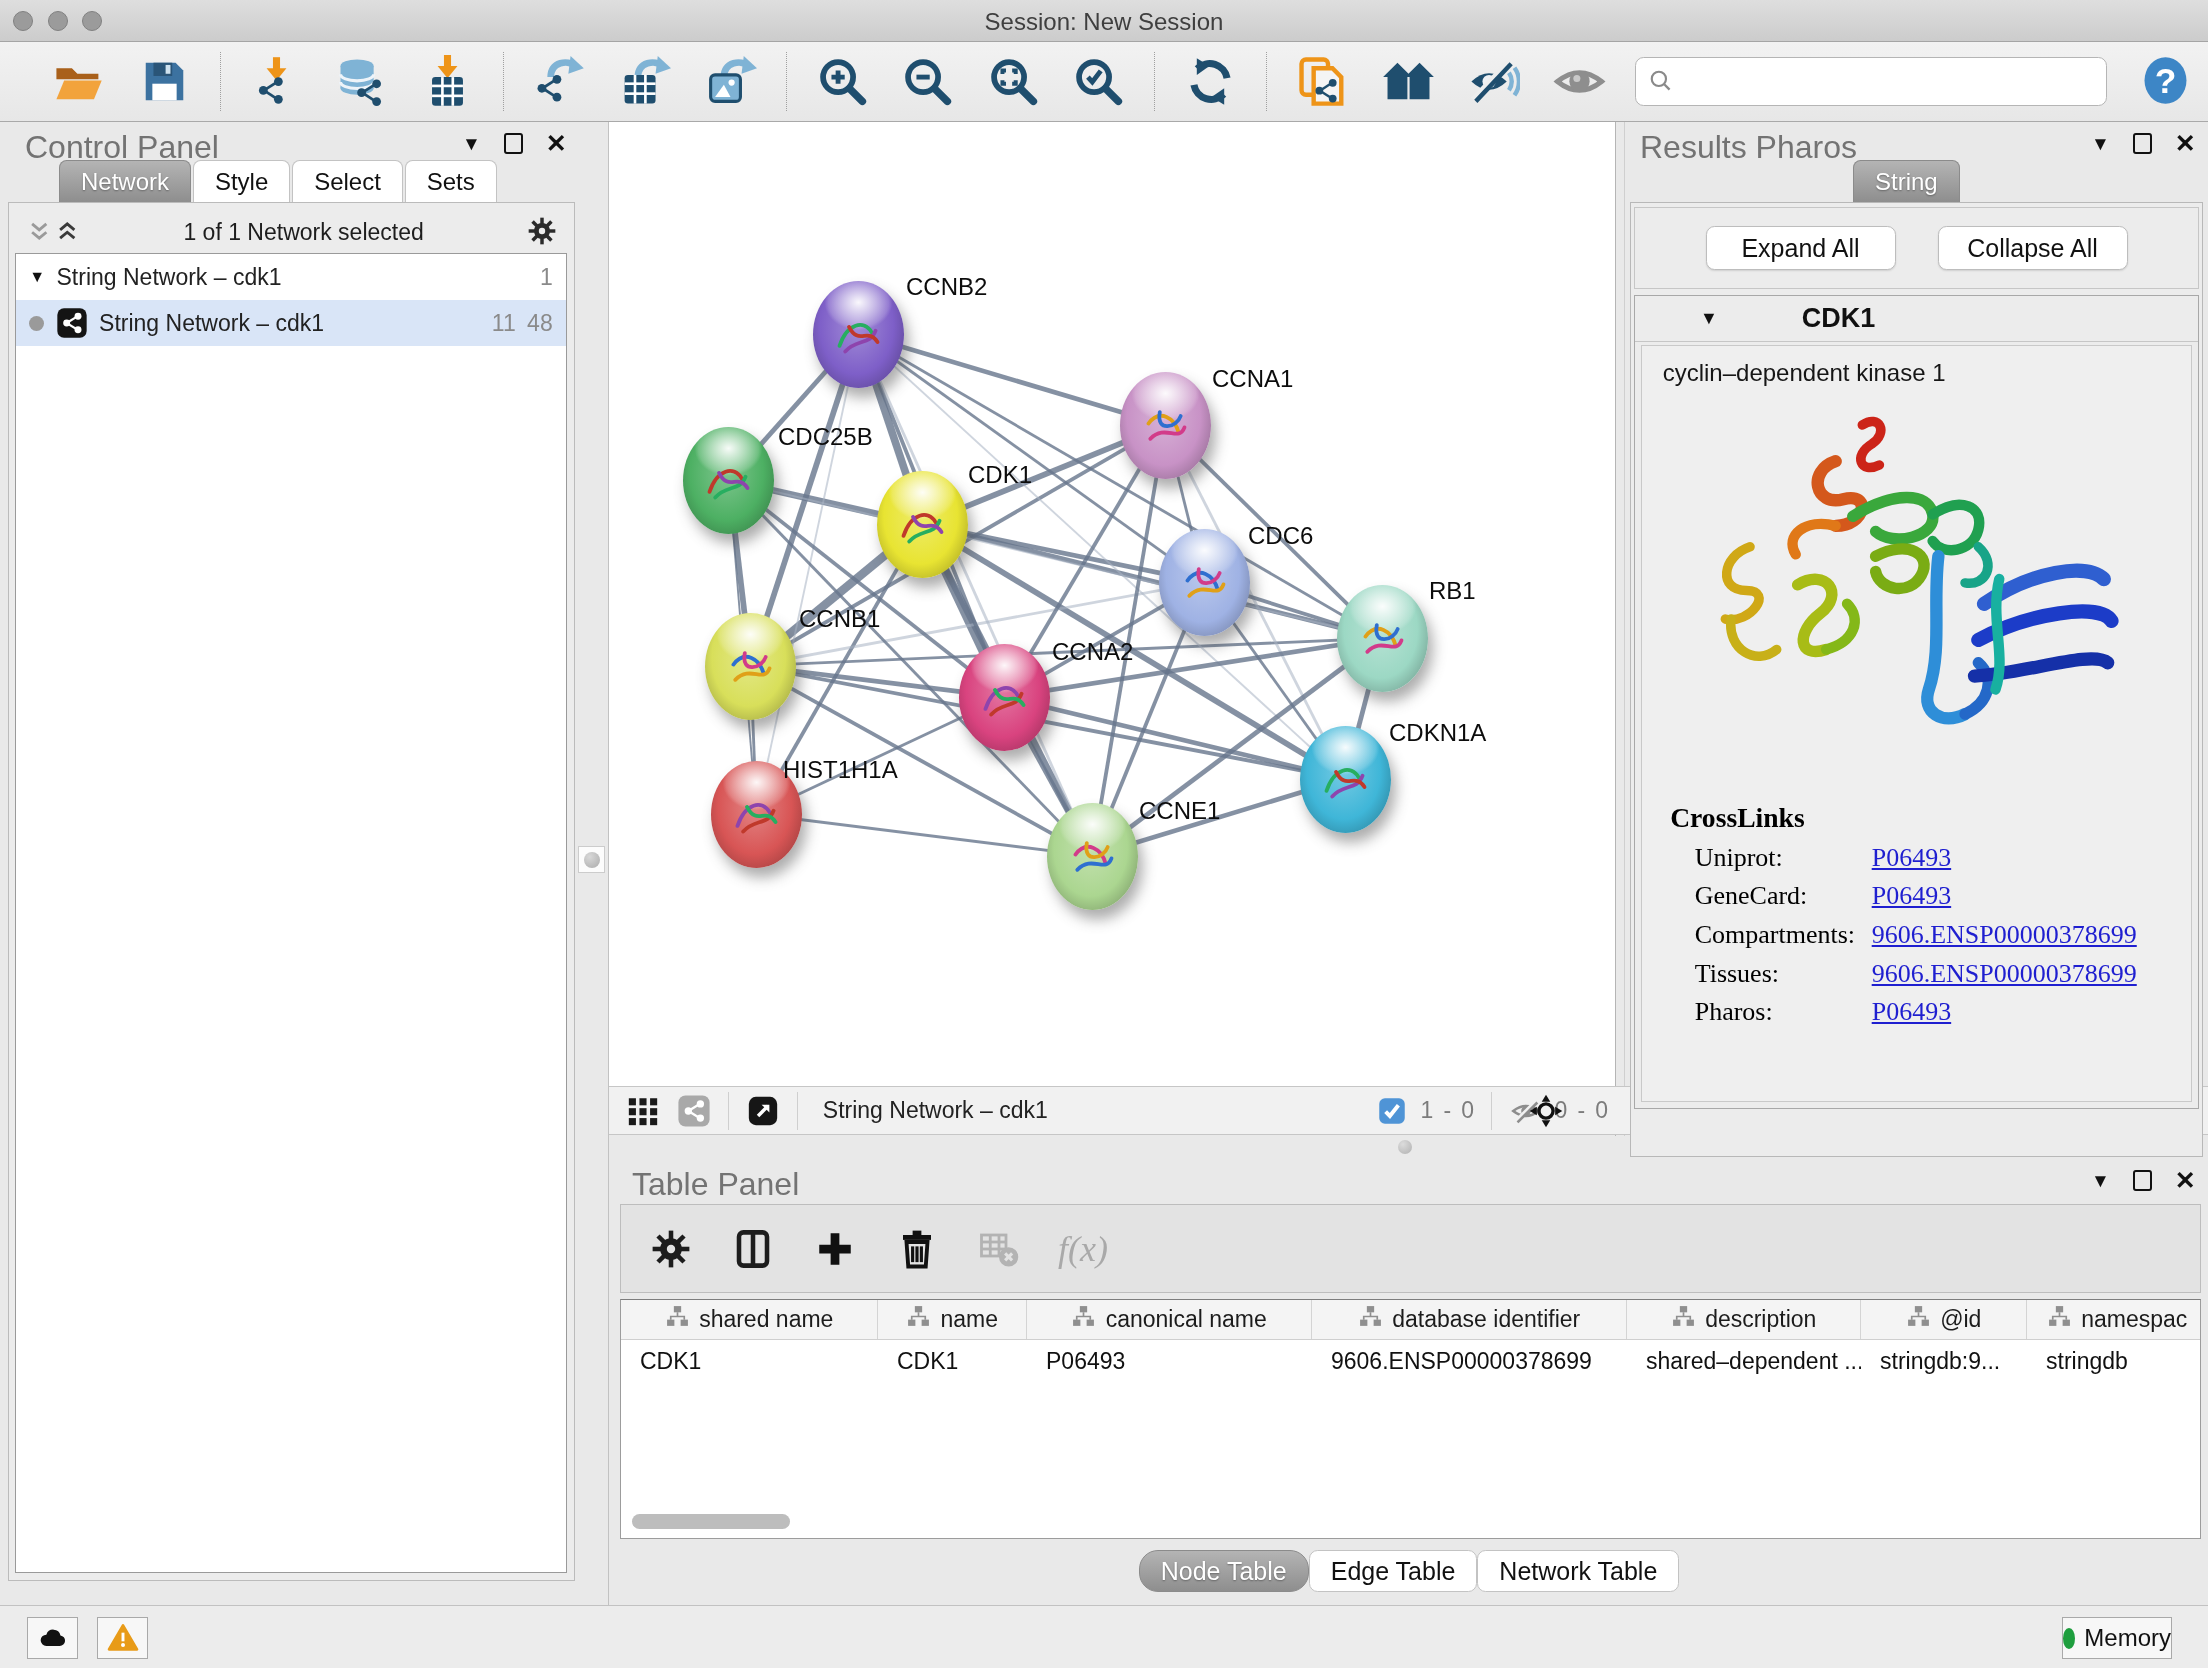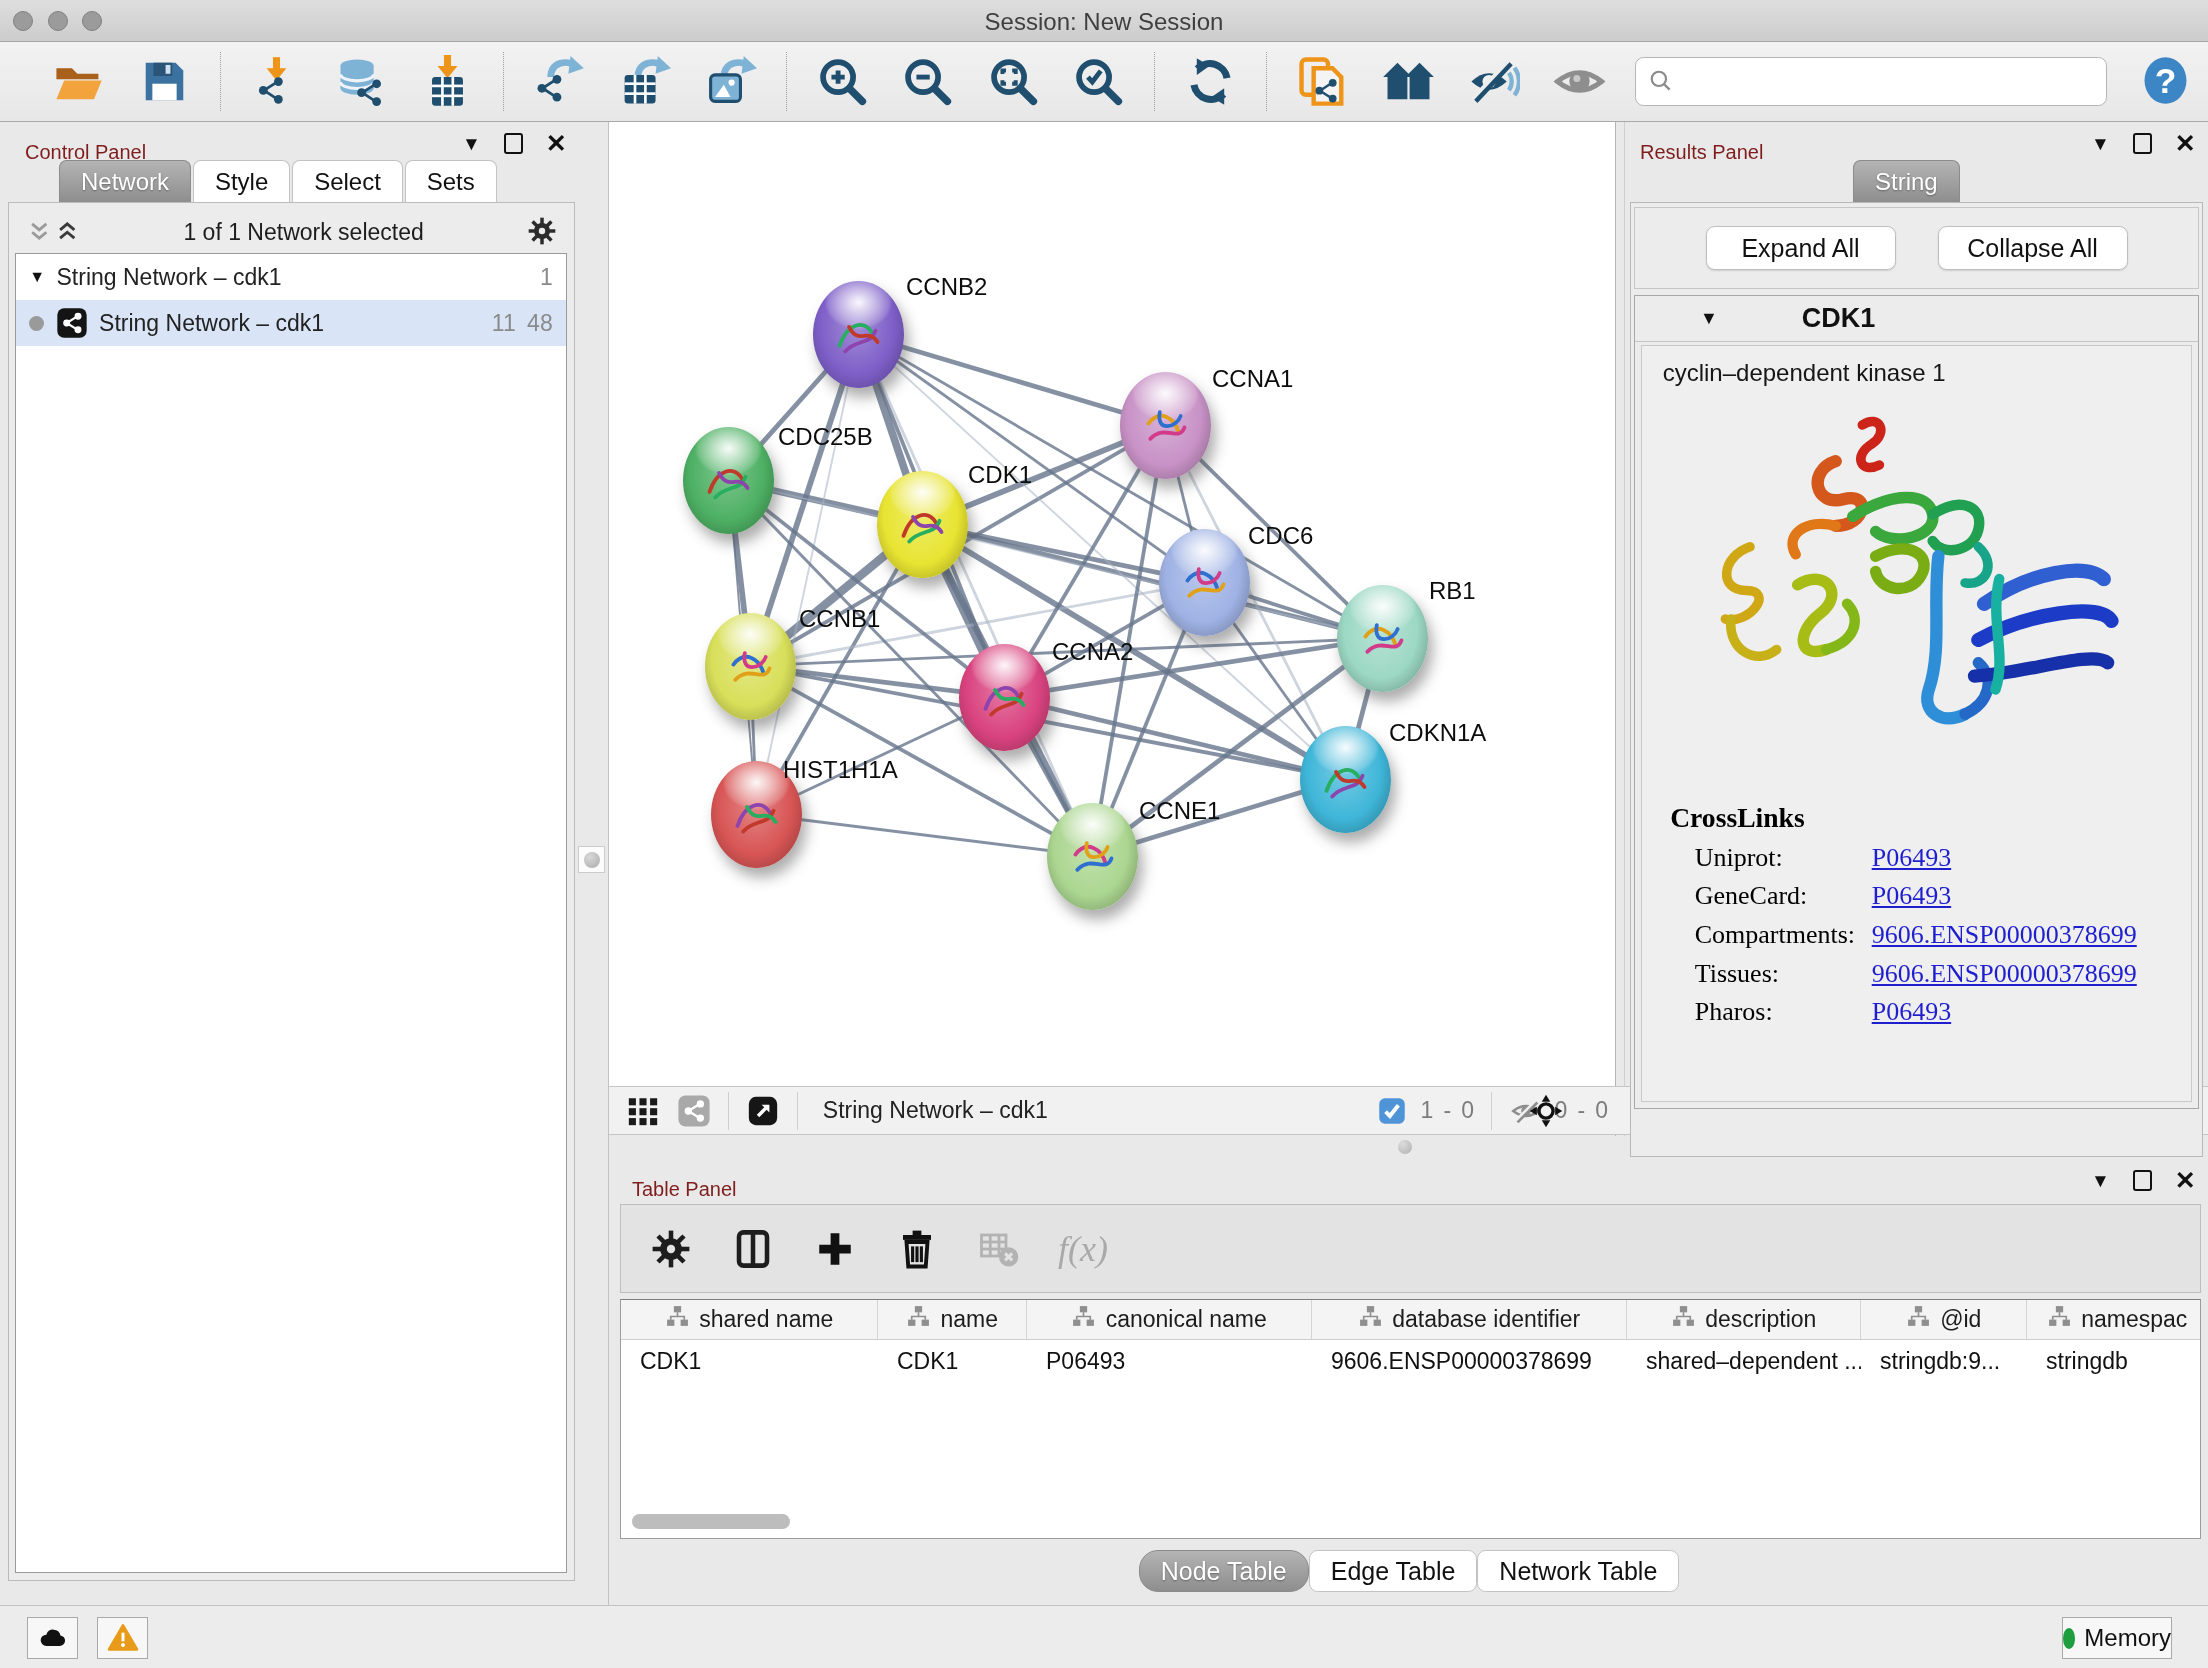--- a/index.html
+++ b/index.html
@@ -23,21 +23,21 @@
   .tb-btn { width:57px; height:57px; display:flex; align-items:center; justify-content:center; cursor:default; }
   .tb-btn svg { width:53px; height:53px; }
   .tb-right { margin-left:auto; display:flex; align-items:center; gap:32px; }
   .searchbox { width:472px; height:49px; background:#ffffff; border:1px solid #b5b5b5; border-radius:8.6px;
     display:flex; align-items:center; padding:0 11.4px; gap:7.6px; }
   .searchbox svg { width:28.5px; height:28.5px; flex:none; }
   .searchbox input { border:none; outline:none; flex:1; font-size:23px; font-family:"Liberation Sans",sans-serif; background:transparent; }
   .helpbtn svg { width:53px; height:53px; }
 
   
-  .phead { position:absolute; font-size:20px; color:#7f1d1d;margin-top:12px; }
+  .phead { position:absolute; font-size:32px; color:#737373; }
   .picons { position:absolute; display:flex; align-items:center; gap:23px; }
   .pi-collapse { font-size:19px; color:#111; }
   .pi-float { width:19px; height:21px; border:2.4px solid #111; border-radius:2.9px; display:inline-block; }
   .pi-close { font-size:25px; font-weight:bold; color:#111; }
 
   
   .tabrow { position:absolute; display:flex; }
   .tab { height:42px; padding:0 21px; display:flex; align-items:center; justify-content:center; font-size:24px;
     background:#ffffff; border:1px solid #c3c3c3; border-bottom:none; border-radius:7.6px 7.6px 0 0; color:#111; margin-right:1.9px; }
   .tab.active { background:linear-gradient(#b4b4b4,#8e8e8e); color:#ffffff; border-color:#8b8b8b; text-shadow:0 1px 1.9px rgba(0,0,0,.35); }
@@ -644,21 +644,21 @@
           <polygon points="12,23.5 9,18.5 15,18.5" fill="#111"></polygon>
           <polygon points="0.5,12 5.5,9 5.5,15" fill="#111"></polygon>
           <polygon points="23.5,12 18.5,9 18.5,15" fill="#111"></polygon>
         </svg>
     </span>
   </div>
   <div class="gutterB">
       <i></i>
     </div>
 
-  <div class="phead" style="left:1640px; top:129px;">Results Panel</div>
+  <div class="phead" style="left:1640px; top:129px;">Results Pharos</div>
   <div class="picons" style="left:2091px; top:129px;">
     <span class="pi-collapse">▼</span>
     <span class="pi-float"></span>
     <span class="pi-close">✕</span>
   </div>
   <div class="tabrow" style="left:1853px; top:160px;">
     <div class="tab active">String</div>
   </div>
   <div class="res-box"></div>
   <div class="res-buttons">

